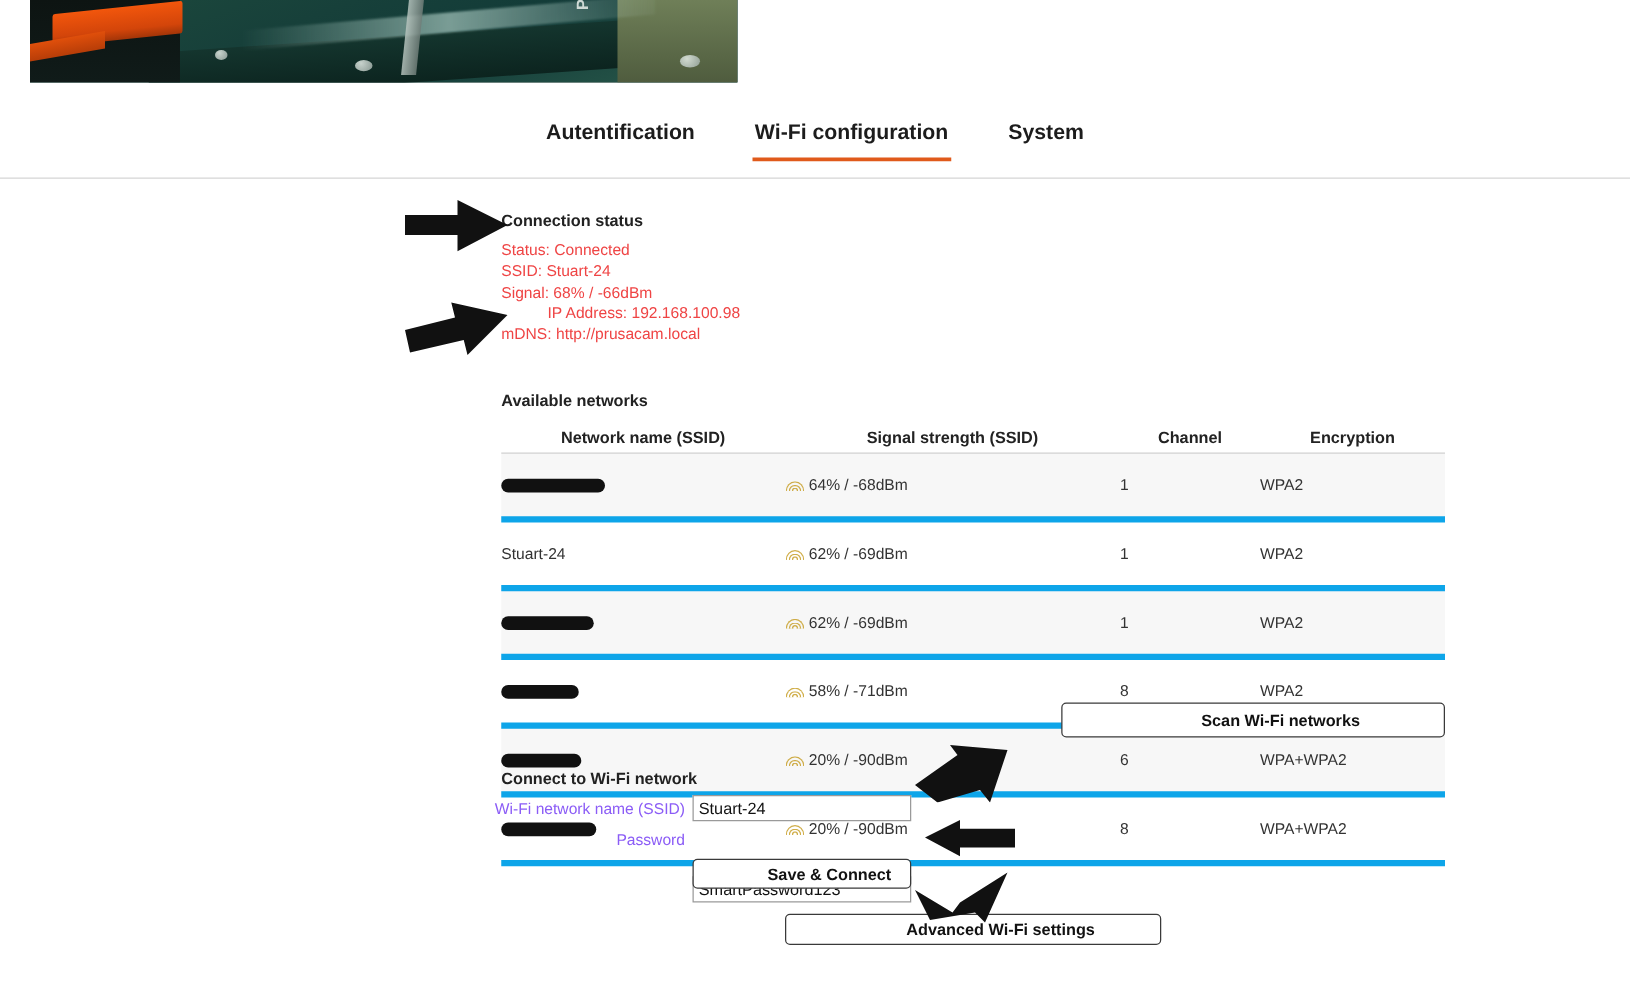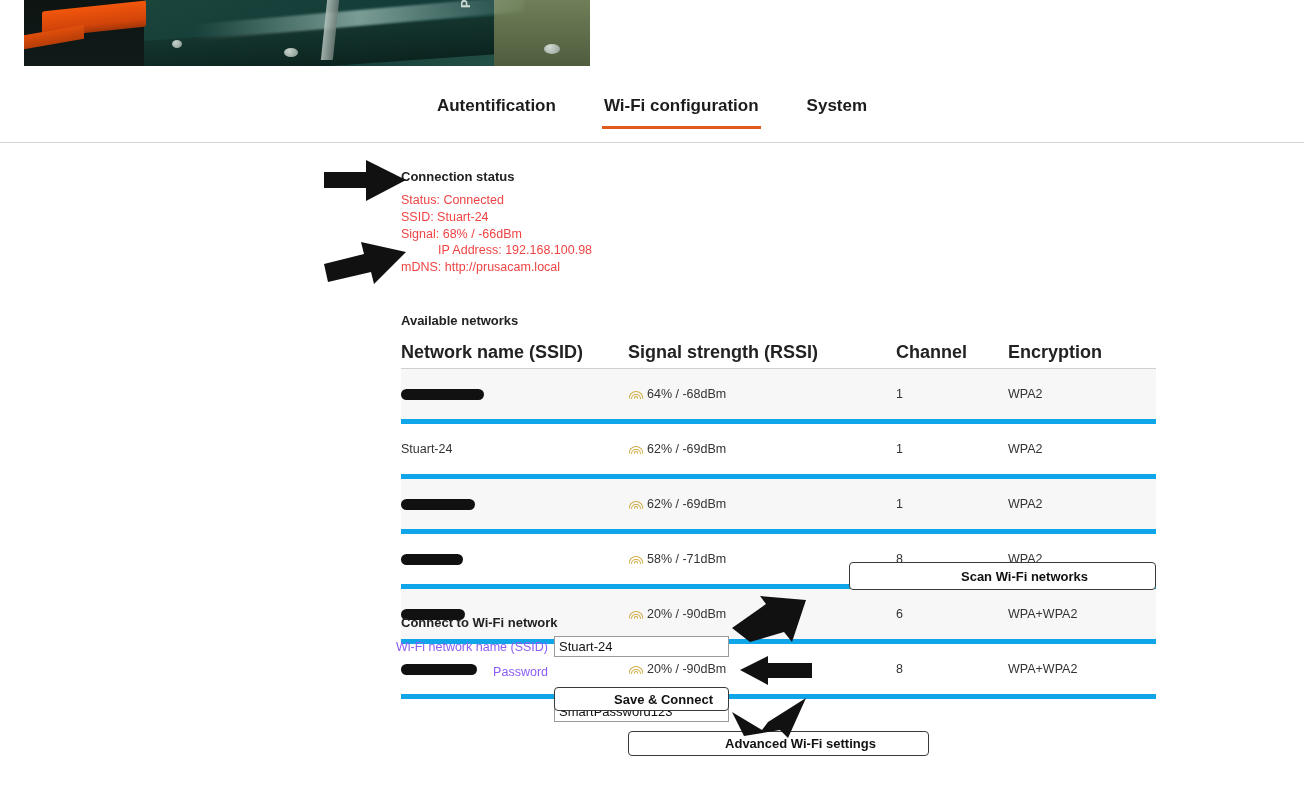--- a/index.html
+++ b/index.html
@@ -137,22 +137,22 @@
   
   .net-table {
     position: absolute;
     left: 401px;
     top: 200px;
     width: 755px;
     border-collapse: collapse;
     font-size: 12.5px;
   }
   .net-table th {
-    text-align: left;
-    font-size: 18px;
+    text-align: center;
+    font-size: 13px;
     font-weight: bold;
     color: #222;
     padding: 0 0 5px 0;
     border-bottom: 1px solid #cfcfcf;
   }
   .net-table td {
     padding: 18px 0;
     color: #333;
     border-bottom: 5px solid #0ea5e9;
     vertical-align: middle;
@@ -267,21 +267,21 @@
     <div class="status-line" style="left:401px; top:85px;">Signal: 68% / -66dBm</div>
     <div class="status-line" style="left:414px; top:101px;margin-left:24px;">IP Address: 192.168.100.98</div>
     <div class="status-line" style="left:401px; top:118px;">mDNS: http://prusacam.local</div>
 
     <div class="section-title" style="left:401px; top:171px;">Available networks</div>
 
     <table class="net-table">
       <thead>
         <tr>
           <th class="col-ssid">Network name (SSID)</th>
-          <th class="col-rssi">Signal strength (RSSI)</th>
+          <th class="col-rssi">Signal strength (SSID)</th>
           <th class="col-chan">Channel</th>
           <th class="col-enc">Encryption</th>
         </tr>
       </thead>
       <tbody id="net-rows">
           <tr>
             <td class="col-ssid"><span class="redacted" style="width: 83px;"></span></td>
             <td class="col-rssi"><span class="wifi-ico"><i class="a"></i><i class="b"></i><i class="c"></i></span><span>64% / -68dBm</span></td>
             <td class="col-chan">1</td>
             <td class="col-enc">WPA2</td>

